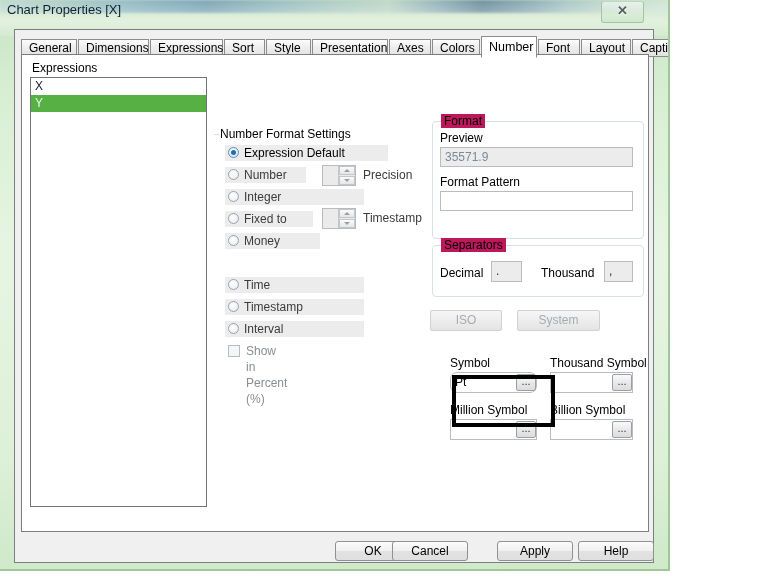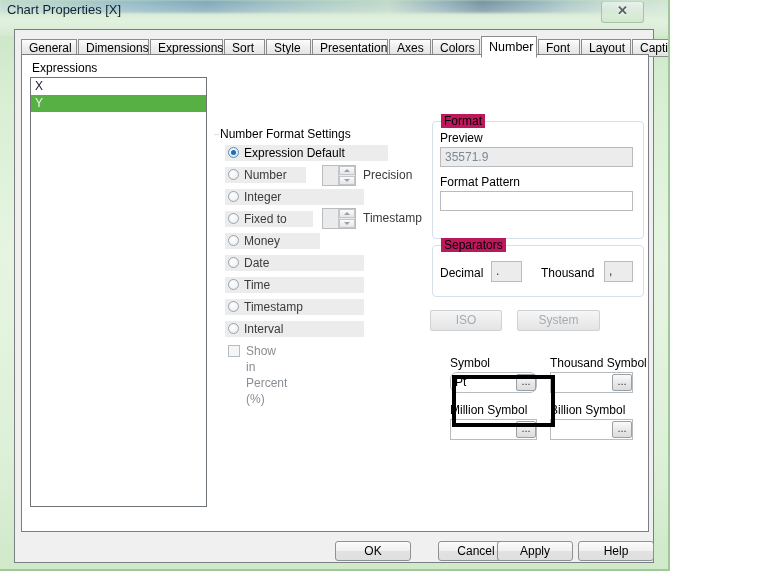--- a/index.html
+++ b/index.html
@@ -410,24 +410,20 @@
           <span class="rl">Integer</span>
         </div>
         <div class="radio-row" style="left:203px; top:156px; width:88px;">
           <span class="dot"></span>
           <span class="rl">Fixed to</span>
         </div>
         <div class="radio-row" style="left:203px; top:178px; width:95px;">
           <span class="dot"></span>
           <span class="rl">Money</span>
         </div>
-        <div class="radio-row" style="left:203px; top:200px; width:139px;">
-          <span class="dot"></span>
-          <span class="rl">Date</span>
-        </div>
         <div class="radio-row" style="left:203px; top:222px; width:139px;">
           <span class="dot"></span>
           <span class="rl">Time</span>
         </div>
         <div class="radio-row" style="left:203px; top:244px; width:139px;">
           <span class="dot"></span>
           <span class="rl">Timestamp</span>
         </div>
         <div class="radio-row" style="left:203px; top:266px; width:139px;">
           <span class="dot"></span>
@@ -488,19 +484,19 @@
 
         <div class="plain-cap" style="left:528px; top:348px;">Billion Symbol</div>
         <div class="tinput" style="left:528px; top:364px; width:83px; height:21px;"></div>
         <div class="ell-btn" style="left:590px; top:366px;">...</div>
 
         <div id="symbol-highlight"></div>
 
       </div>
 
       <div class="dbtn" style="left:320px;">OK</div>
-      <div class="dbtn" style="left:423px;">Cancel</div>
+      <div class="dbtn" style="left:377px;">Cancel</div>
       <div class="dbtn" style="left:482px;">Apply</div>
       <div class="dbtn" style="left:563px;">Help</div>
 
     </div>
   </div>
 </div>
 
 </body></html>

